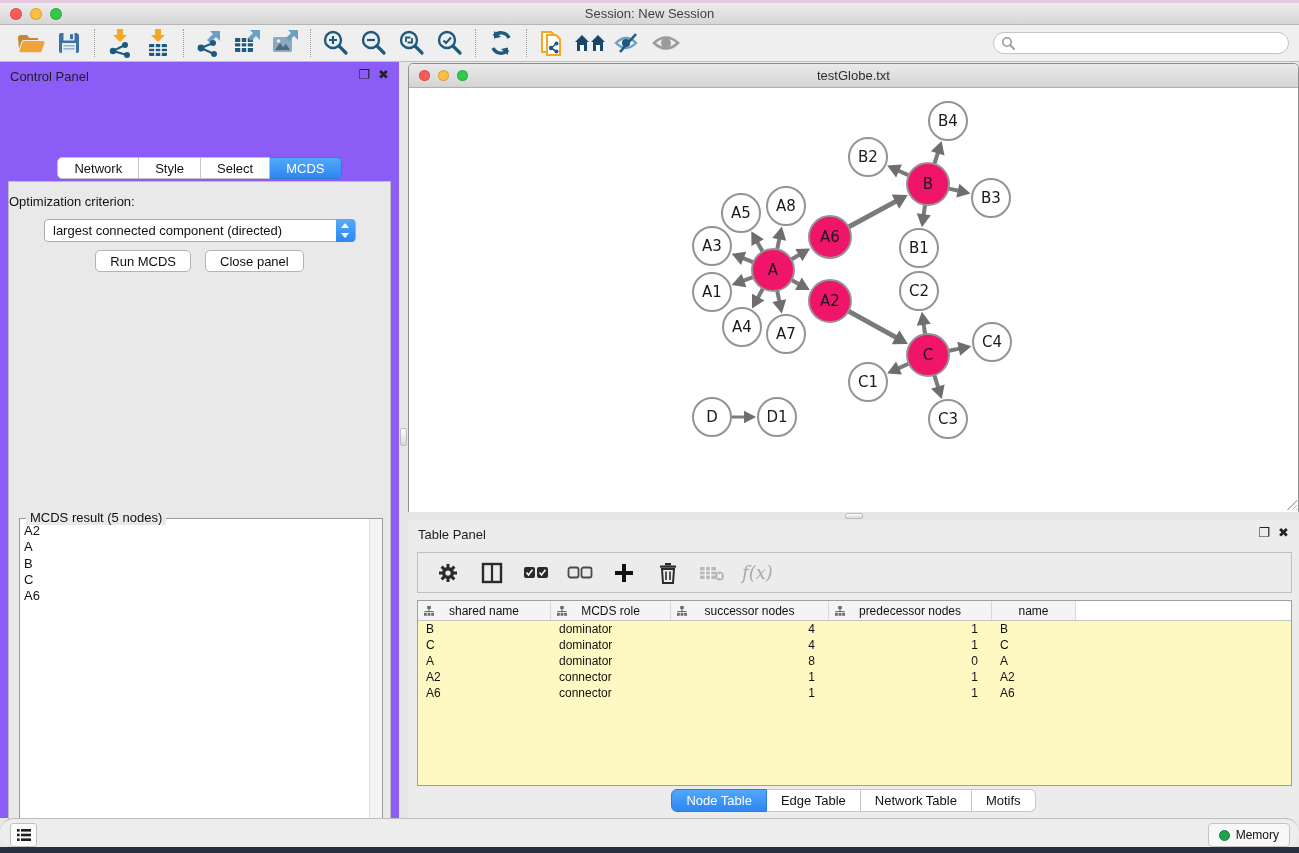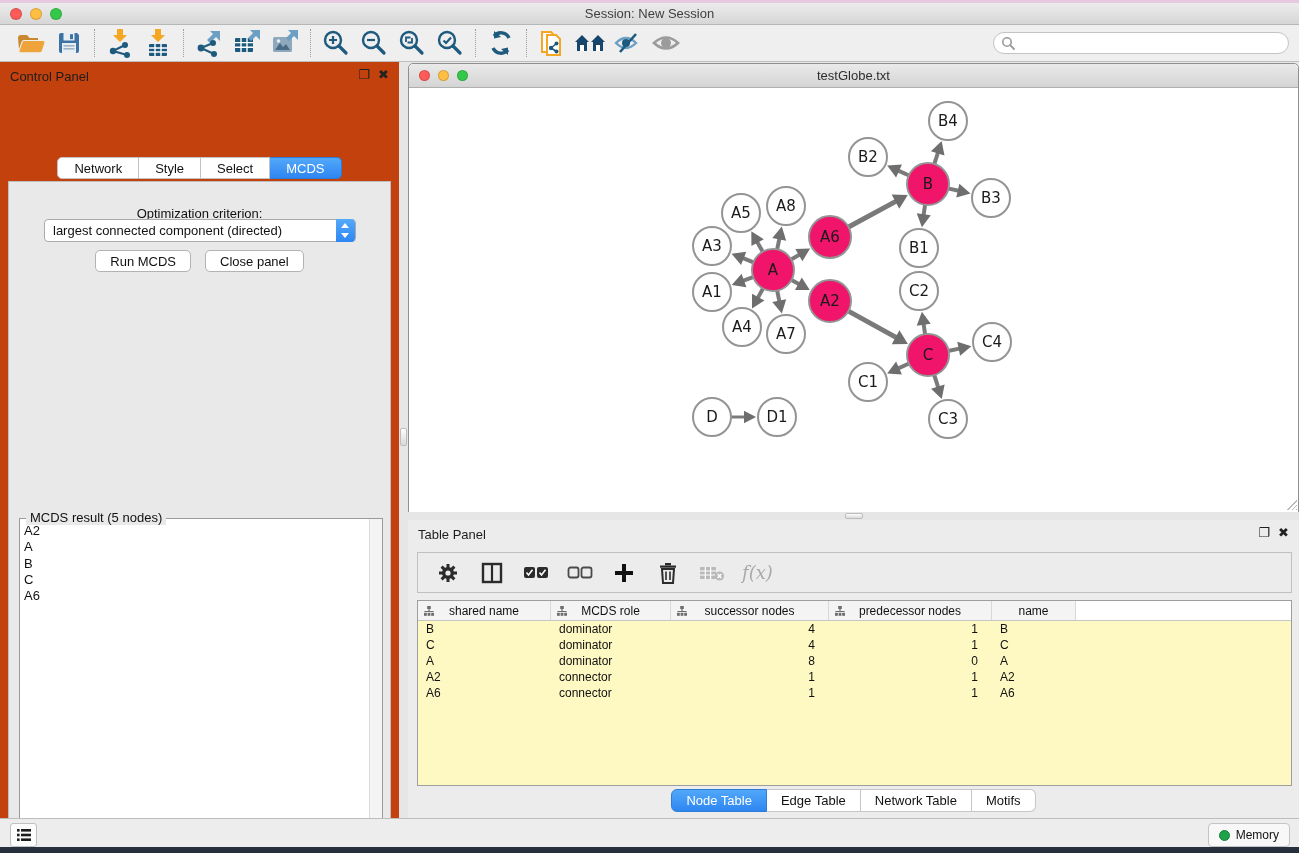--- a/index.html
+++ b/index.html
@@ -24,36 +24,36 @@
   .toolbar { position:absolute; left:0; top:25px; width:1299px; height:37px; background:#EFEFEF;
     border-bottom:1px solid #BEBEBE; display:flex; align-items:center; padding:0 10px 0 12px; }
   .tbtn { width:38px; height:32px; display:flex; align-items:center; justify-content:center; flex:0 0 auto; }
   .tsep { width:1px; height:28px; border-left:1px dotted #9E9E9E; margin:0 6px; flex:0 0 auto; }
   .search-wrap { margin-left:auto; position:relative; width:296px; height:22px; }
   .search-wrap input { width:100%; height:100%; border:1px solid #C4C4C4; border-radius:12px;
     background:#fff; padding-left:26px; font-size:12px; outline:none; color:#333; }
   .search-wrap svg { position:absolute; left:8px; top:4px; }
 
   
-  .control-panel { position:absolute; left:0; top:62px; width:399px; height:756px; background:#c2410c; }
+  .control-panel { position:absolute; left:0; top:62px; width:399px; height:756px; background:#8b5cf6; }
   .panel-head { position:relative; height:28px; display:flex; align-items:center; padding:0 10px; }
   .panel-head .ph-title { font-size:13px; color:#1E1E1E; }
   .panel-icons { position:absolute; right:10px; top:6px; display:flex; gap:8px; font-size:13px; color:#222; }
   .panel-icons span { cursor:default; line-height:14px; }
 
   .cp-tabs { position:absolute; left:0; top:95px; width:399px; display:flex; justify-content:center; }
   .cp-tab { height:22px; padding:0 16px; font-size:13px; background:#FFF; border:1px solid #C3C3C3;
     border-left:none; display:flex; align-items:center; color:#111; }
   .cp-tab:first-child { border-left:1px solid #C3C3C3; border-radius:5px 0 0 5px; }
   .cp-tab:last-child { border-radius:0 5px 5px 0; }
   .cp-tab.sel { background:linear-gradient(#52A8F9,#2E86F2); color:#fff; border-color:#2E7CD6; }
 
   .cp-content { position:absolute; left:8px; top:119px; width:383px; height:691px;
     background:#E9E9E9; border:1px solid #BEBEBE; }
-  .opt-label { text-align:center; margin-top:24px; font-size:13px; color:#111; }
+  .opt-label { margin-top:12px; font-size:13px; color:#111; }
   .criterion { position:absolute; left:35px; top:37px; width:312px; height:23px; background:#fff;
     border:1px solid #ABABAB; border-radius:4px; display:flex; align-items:center; font-size:13px; color:#111; }
   .criterion .val { padding-left:8px; white-space:nowrap; }
   .criterion .stepper { margin-left:auto; width:19px; height:23px; border-radius:0 4px 4px 0;
     background:linear-gradient(#55AAFA,#2E86F2); position:relative; }
   .criterion .stepper i { position:absolute; left:5px; width:0; height:0; border-left:4.5px solid transparent; border-right:4.5px solid transparent; }
   .criterion .stepper i.up { top:4px; border-bottom:5px solid #fff; }
   .criterion .stepper i.dn { bottom:4px; border-top:5px solid #fff; }
   .cp-buttons { position:absolute; left:0; top:68px; width:100%; display:flex; justify-content:center; gap:14px; }
   .mac-btn { height:22px; padding:0 14px; background:#FFF; border:1px solid #B3B3B3; border-radius:5px;
@@ -107,21 +107,21 @@
 
   .tp-tabs { position:absolute; left:0; right:0; top:269px; display:flex; justify-content:center; }
   .tp-tab { height:23px; padding:0 14px; background:#FFF; border:1px solid #C6C6C6; border-left:none;
     font-size:13px; color:#111; display:flex; align-items:center; }
   .tp-tab:first-child { border-left:1px solid #C6C6C6; border-radius:6px 0 0 6px; }
   .tp-tab:last-child { border-radius:0 6px 6px 0; }
   .tp-tab.sel { background:linear-gradient(#52A8F9,#2E86F2); color:#FFF; border-color:#2E7CD6; }
 
   
   .statusbar { position:absolute; left:0; top:818px; width:1299px; height:29px; background:#EDEDED;
-    border-top:1px solid #BDBDBD; }
+    border-top:1px solid #BDBDBD;border-radius:14px; }
   .status-left-btn { position:absolute; left:10px; top:4px; width:27px; height:24px; background:#FCFCFC;
     border:1px solid #C0C0C0; border-radius:3px; display:flex; align-items:center; justify-content:center; }
   .memory-btn { position:absolute; right:9px; top:4px; height:24px; padding:0 10px; background:#F8F8F8;
     border:1px solid #C4C4C4; border-radius:4px; display:flex; align-items:center; gap:6px; font-size:12px; color:#111; }
   .memory-dot { width:11px; height:11px; border-radius:50%; background:#1DA348; border:1px solid #148038; }
 
   svg { display:block; }
 </style>
 </head>
 <body>

